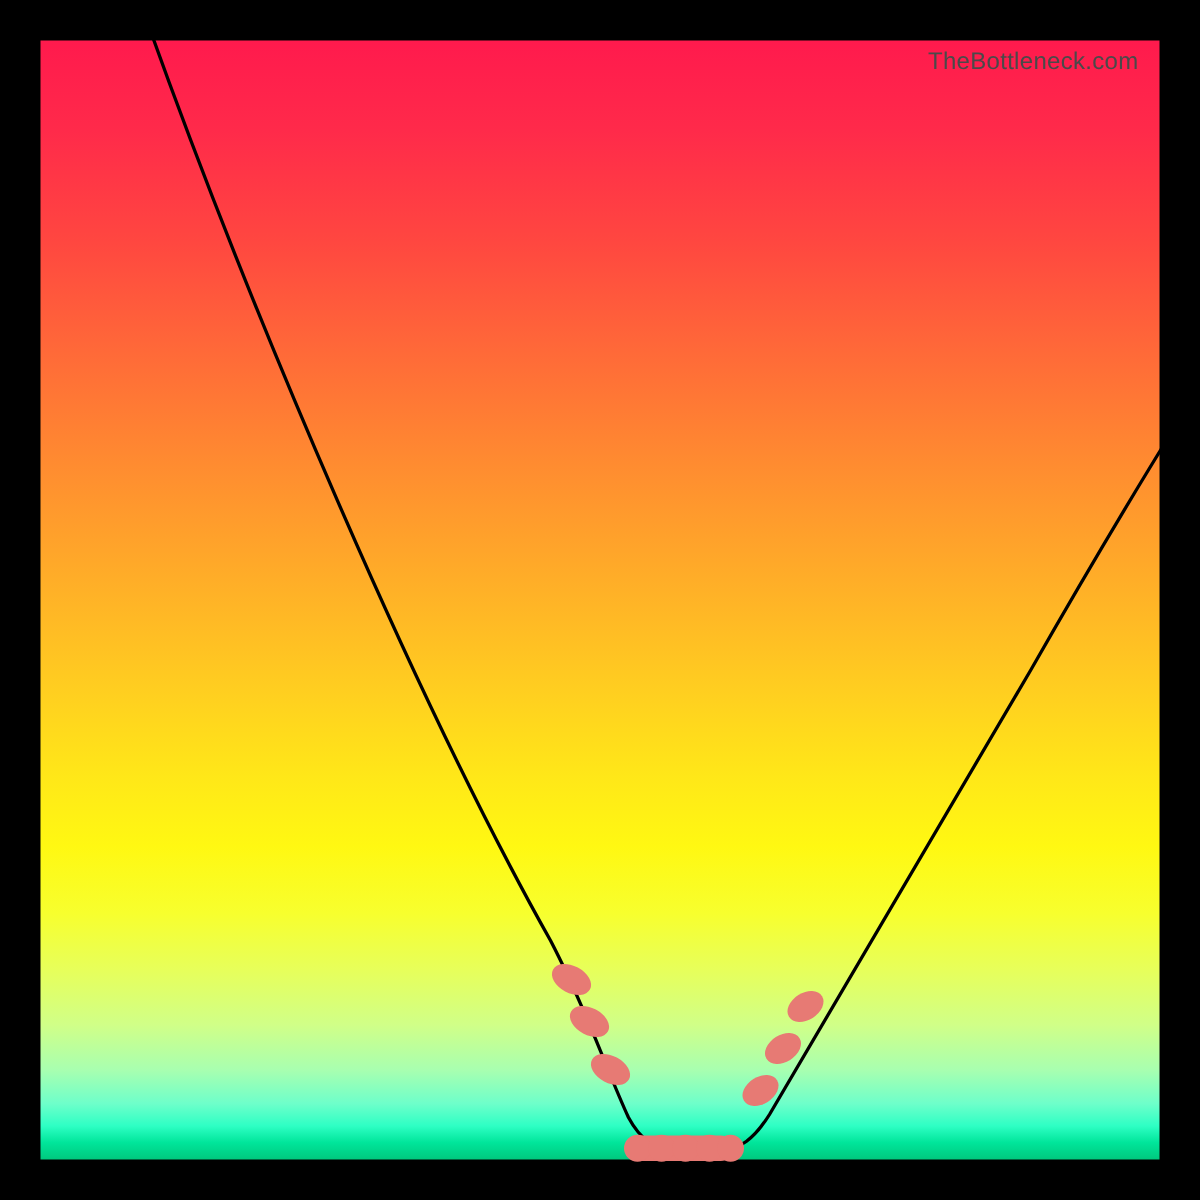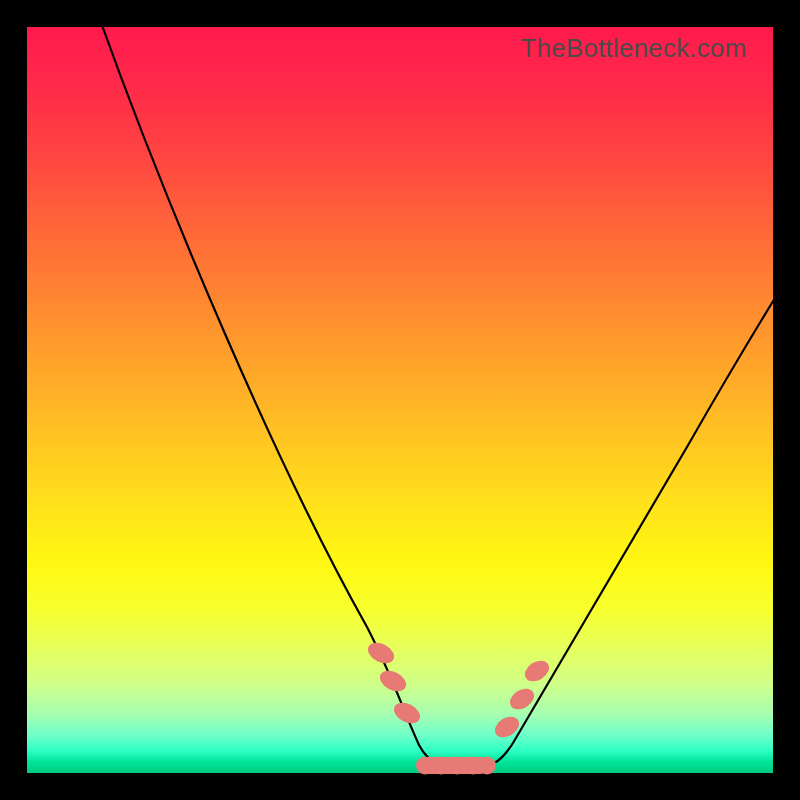--- a/index.html
+++ b/index.html
@@ -39,23 +39,23 @@
       #a8ffb0 92%,
       #6effca 95%,
       #2effc4 97%,
       #00e59a 98.5%,
       #00c97e 100%
     );
   }
   .watermark {
     position: absolute;
     top: 6px;
-    right: 26px;
+    right: 14px;
     color: #4a4a4a;
-    font-size: 26px;
+    font-size: 16px;
     font-weight: 500;
     letter-spacing: 0.2px;
     user-select: none;
   }
   svg.curve {
     position: absolute;
     left: 0;
     top: 0;
     width: 746px;
     height: 746px;

